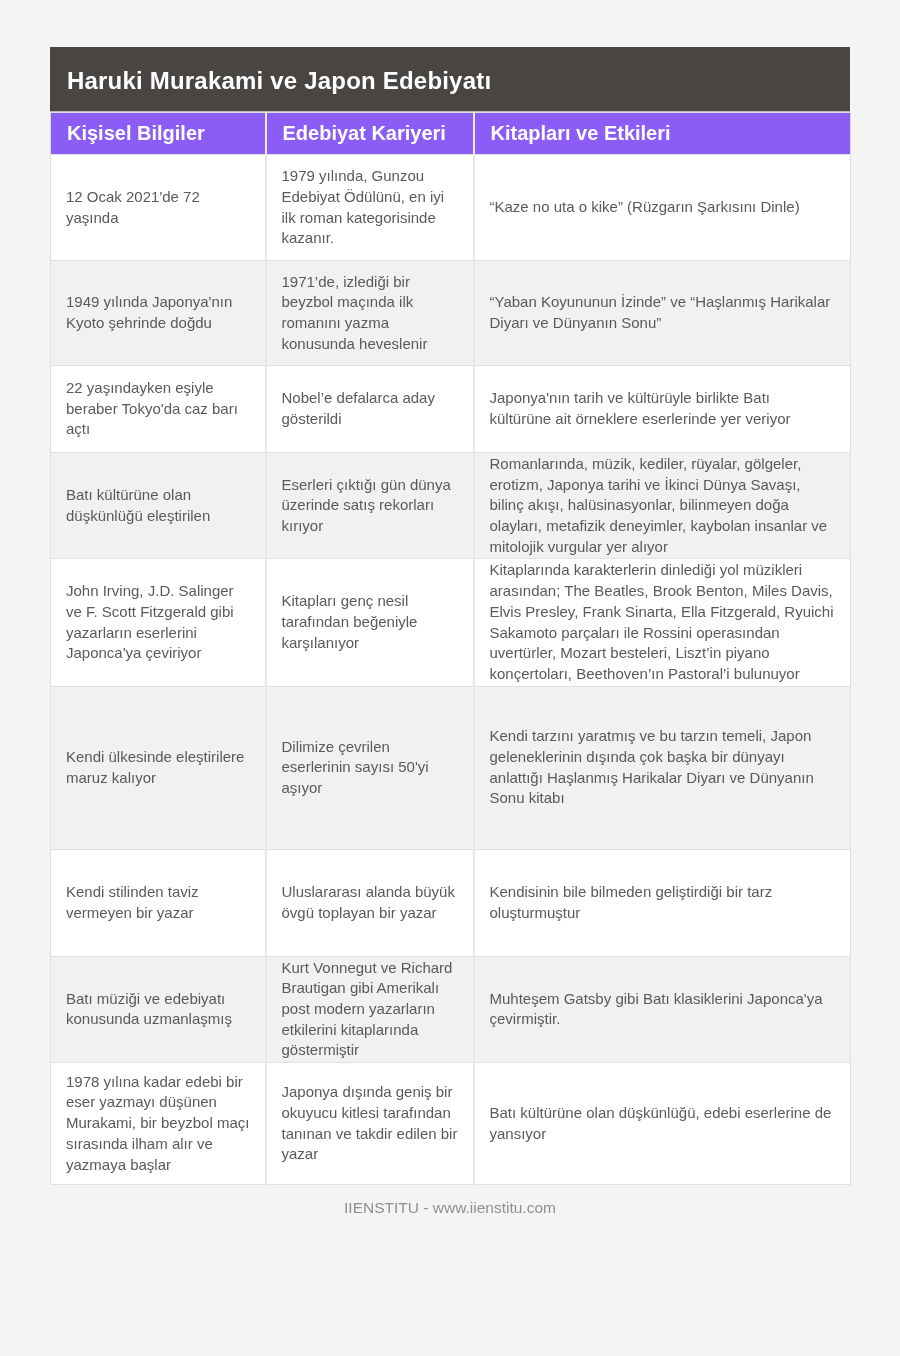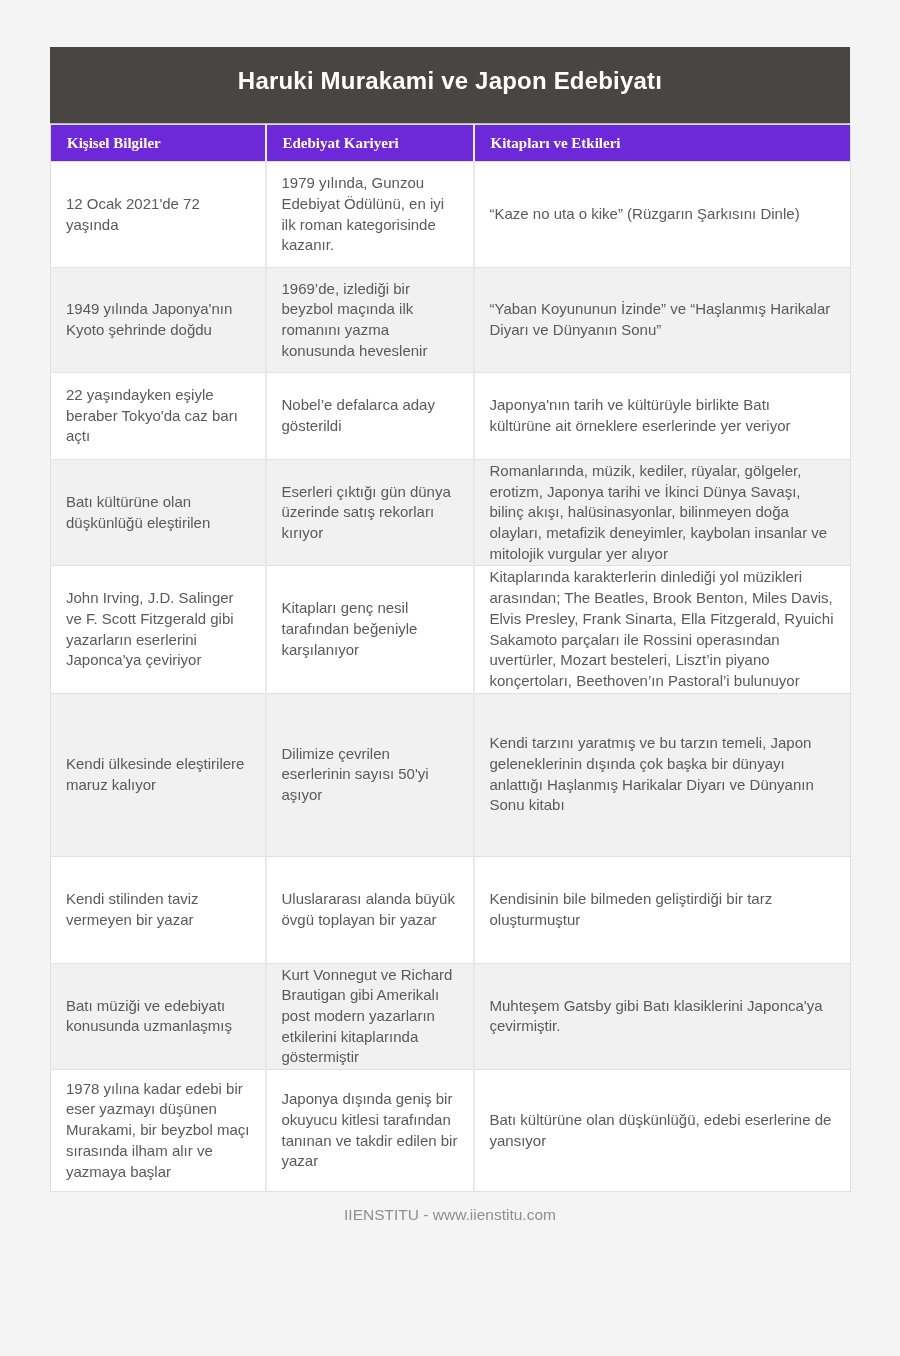--- a/index.html
+++ b/index.html
@@ -12,44 +12,42 @@
   .doc-wrap {
     position: absolute;
     left: 50px; top: 47px;
     width: 800px;
   }
   .title-bar {
     background: #484543;
     color: #ffffff;
     font-size: 24px;
     font-weight: 700;
-    padding: 20px 17px 28px 17px;
+    padding: 20px 17px 16px 17px;
     border-bottom: 1px solid #b9b9b9;
     letter-spacing: .2px;
-    text-align: center;
   }
   table.doc-table {
     width: 800px;
     border-collapse: collapse;
     table-layout: fixed;
     border: 1px solid #ddd;
   }
   col.c1 { width: 215px; }
   col.c2 { width: 208px; }
   col.c3 { width: 377px; }
   thead th {
-    background: #6d28d9;
+    background: #8b5cf6;
     color: #ffffff;
-    font-size: 15px;
+    font-size: 20px;
     font-weight: 700;
     text-align: left;
     padding: 9px 16px;
     height: 37px;
     vertical-align: middle;
-    font-family: Liberation Serif, serif;
   }
   thead th + th { border-left: 2px solid #ececec; }
   tbody td {
     font-size: 15px;
     line-height: 1.38;
     color: #5a5a5a;
     padding: 1px 15px;
     vertical-align: middle;
     border: 1px solid #e0e0e0;
     background: #ffffff;
@@ -95,21 +93,21 @@
       </tr>
     </thead>
     <tbody>
       <tr>
         <td>12 Ocak 2021'de 72 yaşında</td>
         <td>1979 yılında, Gunzou Edebiyat Ödülünü, en iyi ilk roman kategorisinde kazanır.</td>
         <td>“Kaze no uta o kike” (Rüzgarın Şarkısını Dinle)</td>
       </tr>
       <tr>
         <td>1949 yılında Japonya'nın Kyoto şehrinde doğdu</td>
-        <td>1969’de, izlediği bir beyzbol maçında ilk romanını yazma konusunda heveslenir</td>
+        <td>1971’de, izlediği bir beyzbol maçında ilk romanını yazma konusunda heveslenir</td>
         <td>“Yaban Koyununun İzinde” ve “Haşlanmış Harikalar Diyarı ve Dünyanın Sonu”</td>
       </tr>
       <tr>
         <td>22 yaşındayken eşiyle beraber Tokyo'da caz barı açtı</td>
         <td>Nobel’e defalarca aday gösterildi</td>
         <td>Japonya'nın tarih ve kültürüyle birlikte Batı kültürüne ait örneklere eserlerinde yer veriyor</td>
       </tr>
       <tr>
         <td>Batı kültürüne olan düşkünlüğü eleştirilen</td>
         <td>Eserleri çıktığı gün dünya üzerinde satış rekorları kırıyor</td>

